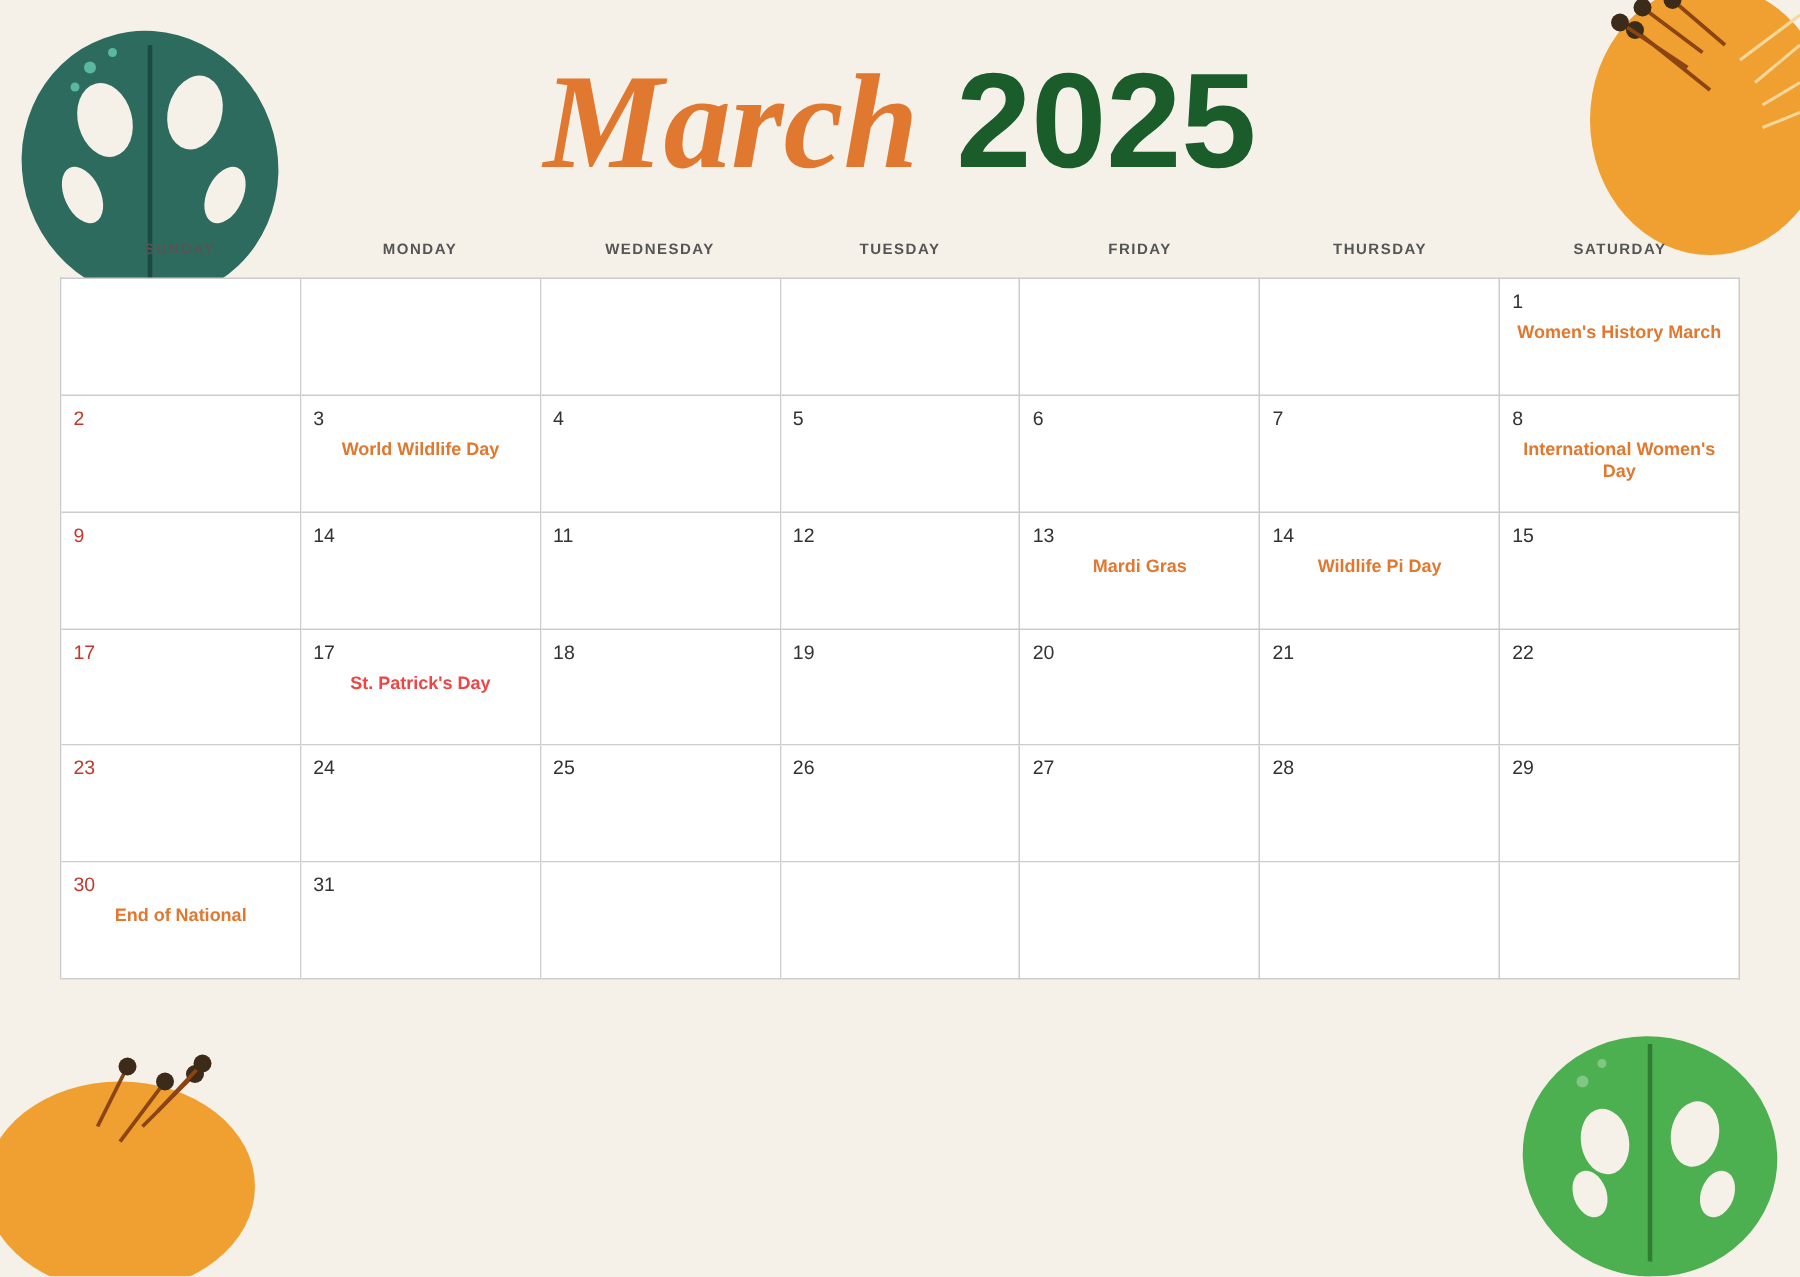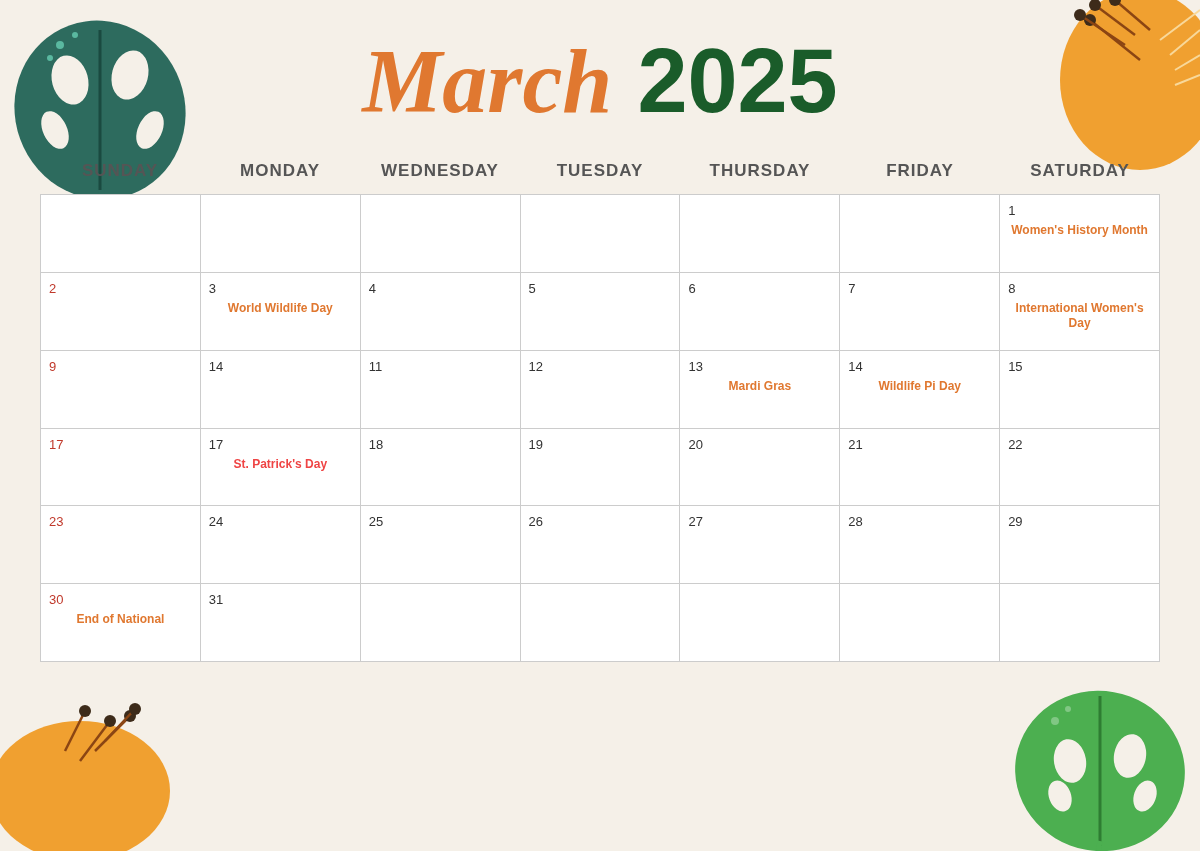--- a/index.html
+++ b/index.html
@@ -85,21 +85,21 @@
     }
 
     .day-headers {
       display: grid;
       grid-template-columns: repeat(7, 1fr);
       margin-bottom: 5px;
     }
 
     .day-header {
       text-align: center;
-      font-size: 17px;
+      font-size: 10px;
       font-weight: bold;
       color: #555;
       letter-spacing: 1px;
       padding: 8px 0;
     }
 
     .calendar-grid {
       display: grid;
       grid-template-columns: repeat(7, 1fr);
       grid-template-rows: repeat(6, 1fr);
@@ -228,33 +228,33 @@
   </div>
 </div>
 
 <div class="calendar-wrapper">
 
   <div class="day-headers">
     <div class="day-header">SUNDAY</div>
     <div class="day-header">MONDAY</div>
     <div class="day-header">WEDNESDAY</div>
     <div class="day-header">TUESDAY</div>
+    <div class="day-header">FRIDAY</div>
     <div class="day-header">THURSDAY</div>
-    <div class="day-header">FRIDAY</div>
     <div class="day-header">SATURDAY</div>
   </div>
 
   <div class="calendar-grid" id="cal-grid">
   <div class="cal-cell empty"></div>
       <div class="cal-cell empty"></div>
       <div class="cal-cell empty"></div>
       <div class="cal-cell empty"></div>
       <div class="cal-cell empty"></div>
       <div class="cal-cell empty"></div>
-      <div class="cal-cell"><span class="date-num">1</span><div class="event-label">Women's History Month</div></div>
+      <div class="cal-cell"><span class="date-num">1</span><div class="event-label">Women's History March</div></div>
       <div class="cal-cell"><span class="date-num sunday">2</span></div>
       <div class="cal-cell"><span class="date-num">3</span><div class="event-label">World Wildlife Day</div></div>
       <div class="cal-cell"><span class="date-num">4</span></div>
       <div class="cal-cell"><span class="date-num">5</span></div>
       <div class="cal-cell"><span class="date-num">6</span></div>
       <div class="cal-cell"><span class="date-num">7</span></div>
       <div class="cal-cell"><span class="date-num">8</span><div class="event-label">International Women's Day</div></div>
       <div class="cal-cell"><span class="date-num sunday">9</span></div>
       <div class="cal-cell"><span class="date-num">14</span></div>
       <div class="cal-cell"><span class="date-num">11</span></div>

